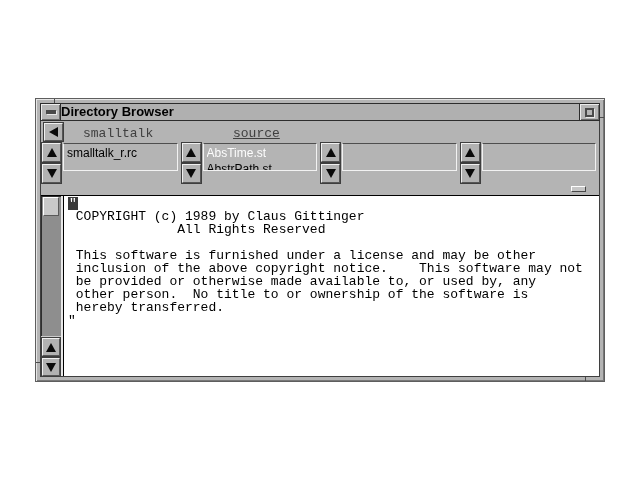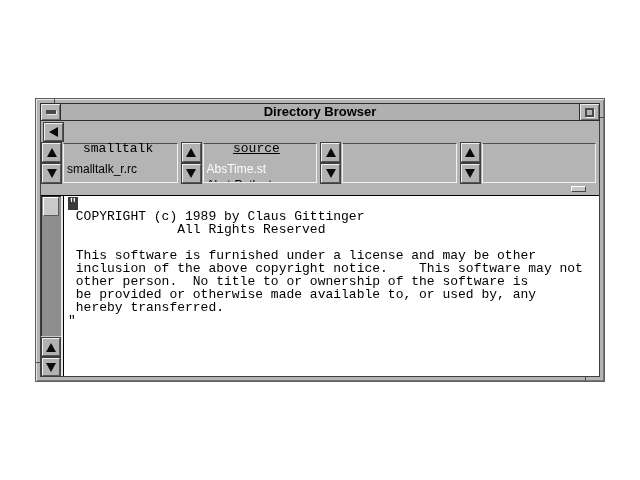--- a/index.html
+++ b/index.html
@@ -19,44 +19,44 @@
   .notch.br{right:18px;bottom:0;width:1px;height:4px;}
 
   .titlebar{height:18px;border:1px solid #2d2d2d;background:#b0b0b0;
     display:flex;align-items:stretch;}
   .tb-btn{width:20px;background:#b6b6b6;display:flex;align-items:center;justify-content:center;
     box-shadow:inset 1px 1px 0 #ececec, inset -1px -1px 0 #6a6a6a;}
   .tb-btn.left{border-right:1px solid #2d2d2d;}
   .tb-btn.right{border-left:1px solid #2d2d2d;}
   .dash-glyph{width:10px;height:4px;background:#4a4a4a;box-shadow:1px 1px 0 #e8e8e8;}
   .square-glyph{width:9px;height:9px;border:2px solid #4a4a4a;box-shadow:1px 1px 0 #e8e8e8;}
-  .tb-title{flex:1;text-align:center;font:bold 13px/16px "Liberation Sans",sans-serif;color:#000;}
+  .tb-title{flex:1;font:bold 13px/16px "Liberation Sans",sans-serif;color:#000;}
 
   .client{height:calc(100% - 18px);border:1px solid #3f3f3f;border-top:none;
     display:flex;flex-direction:column;background:#b4b4b4;}
 
   .toolbar{height:22px;position:relative;flex:0 0 auto;}
   .btn{background:#b2b2b2;border:1px solid;border-color:#f0f0f0 #565656 #565656 #f0f0f0;
     box-shadow:0 0 0 1px #3e3e3e;display:flex;align-items:center;justify-content:center;}
   .back-btn{position:absolute;left:3px;top:2px;width:19px;height:18px;}
-  .path-label{position:absolute;top:20px;font:13px/16px "Liberation Mono",monospace;color:#000000;white-space:pre;}
+  .path-label{position:absolute;top:5px;font:13px/16px "Liberation Mono",monospace;color:#404040;white-space:pre;}
   .path-label.p0{left:42px;}
   .path-label.p1{left:192px;text-decoration:underline;}
 
   .panes{flex:0 0 auto;height:40px;display:flex;}
   .pane-group{display:flex;flex:1 1 0;min-width:0;}
   .arrowcol{flex:0 0 20px;display:flex;flex-direction:column;justify-content:space-between;
     padding:0 0 0 1px;margin-right:2px;}
   .sbtn{width:19px;height:19px;}
   .tri{width:0;height:0;}
   .tri.up{border-left:5px solid transparent;border-right:5px solid transparent;border-bottom:9px solid #0a0a0a;}
   .tri.down{border-left:5px solid transparent;border-right:5px solid transparent;border-top:9px solid #0a0a0a;}
   .tri.left{border-top:5px solid transparent;border-bottom:5px solid transparent;border-right:9px solid #0a0a0a;}
-  .listpane{flex:1 1 auto;min-width:0;margin-right:3px;height:40px;overflow:hidden;
-    border:1px solid #f2f2f2;border-top-color:#4e4e4e;background:#b4b4b4;padding:17px 0 0 3px;}
+  .listpane{flex:1 1 auto;min-width:0;margin-right:3px;height:28px;overflow:hidden;
+    border:1px solid #f2f2f2;border-top-color:#4e4e4e;background:#b4b4b4;padding:1px 0 0 3px;}
   .list-item{font:12px/16px "Liberation Sans",sans-serif;color:#000;white-space:nowrap;overflow:hidden;}
   .list-item.selected{color:#fdfdfd;}
 
   .sash-strip{flex:0 0 12px;position:relative;}
   .sash{position:absolute;right:13px;top:3px;width:15px;height:6px;background:#c6c6c6;
     border:1px solid;border-color:#ffffff #474747 #474747 #ffffff;}
 
   .textsection{flex:1 1 auto;display:flex;border-top:1px solid #000;background:#e8e8e8;min-height:0;}
   .scrollcol{flex:0 0 20px;position:relative;background:#8e8e8e;
     box-shadow:inset 1px 1px 0 #2e2e2e;margin-right:2px;}
@@ -175,22 +175,22 @@
         </div>
       </div>
 
       <div class="textview">
         <div class="tline"><span class="selq">"</span></div>
         <div class="tline"> COPYRIGHT (c) 1989 by Claus Gittinger</div>
         <div class="tline">              All Rights Reserved</div>
         <div class="tline"></div>
         <div class="tline"> This software is furnished under a license and may be other</div>
         <div class="tline"> inclusion of the above copyright notice.    This software may not</div>
+        <div class="tline"> be provided or otherwise made available to, or used by, any</div>
         <div class="tline"> other person.  No title to or ownership of the software is</div>
-        <div class="tline"> be provided or otherwise made available to, or used by, any</div>
         <div class="tline"> hereby transferred.</div>
         <div class="tline">"</div>
         <div class="tline"></div>
       </div>
     </div>
 
   </div>
 </div>
 
 </body></html>

